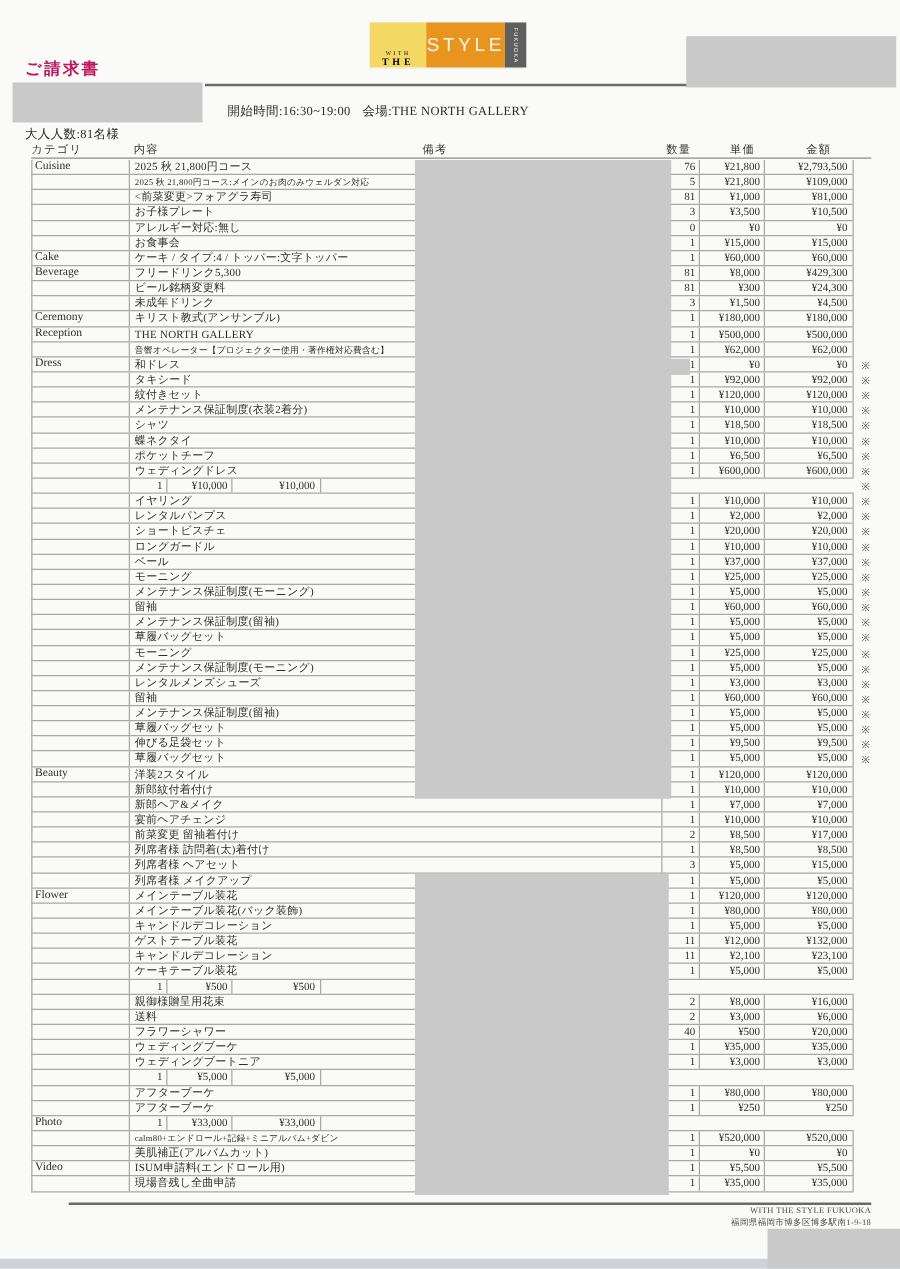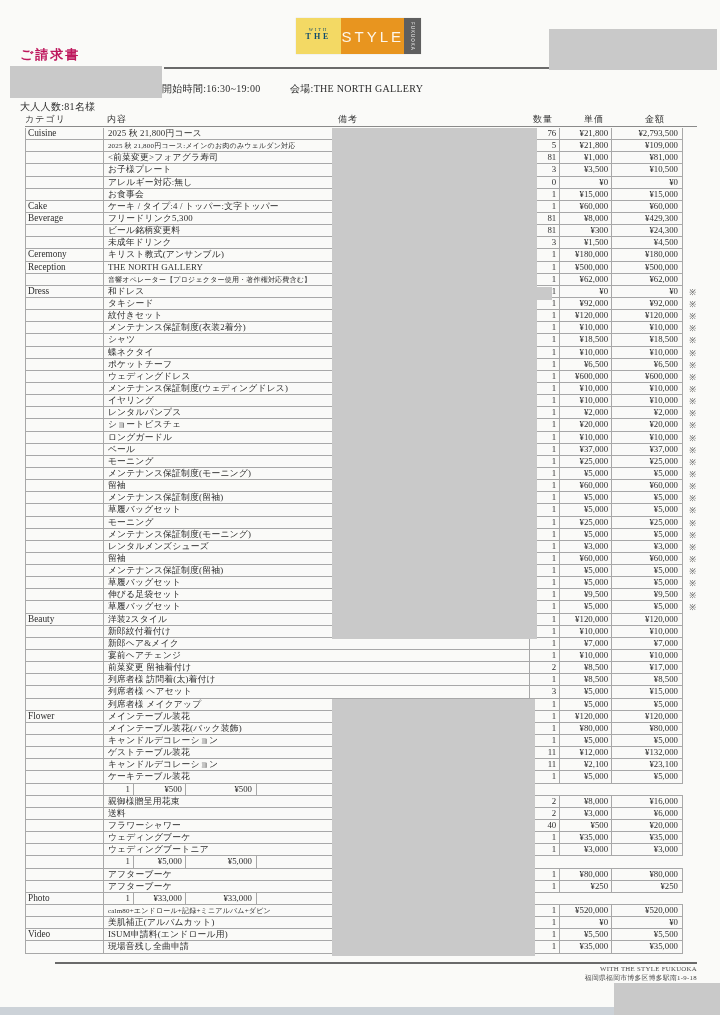--- a/index.html
+++ b/index.html
@@ -1,20 +1,20 @@
 <!DOCTYPE html>
 <html><head>
 <meta charset="utf-8">
 <style>
   html,body{margin:0;padding:0;}
   body{background:#e9e9e7;font-family:"Liberation Serif","DejaVu Serif",serif;}
   .page{position:relative;width:720px;height:1015px;background:#fafaf8;margin:0 auto;overflow:hidden;color:#2e2e2e;}
   
   .logo{position:absolute;left:296px;top:18px;width:125px;height:36px;display:flex;box-shadow:0 0 1px rgba(0,0,0,.2);}
-  .logo .yblk{width:45px;background:#f3d964;color:#0c4a6e;text-align:center;padding-top:9px;box-sizing:border-box;}
+  .logo .yblk{width:45px;background:#f3d964;color:#000000;text-align:center;padding-top:22px;box-sizing:border-box;}
   .logo .yblk .w{font-size:4.5px;letter-spacing:2px;line-height:5px;}
   .logo .yblk .t{font-size:8px;letter-spacing:3px;line-height:9px;font-weight:bold;}
   .logo .oblk{width:63px;background:#e8951f;color:#fdf6ea;display:flex;align-items:center;justify-content:flex-end;font-size:15px;letter-spacing:3px;font-family:"Liberation Sans",sans-serif;}
   .logo .dblk{width:17px;background:#5f5f5f;color:#efefef;display:flex;align-items:center;justify-content:center;}
   .logo .dblk span{writing-mode:vertical-rl;font-size:4.5px;letter-spacing:1px;font-family:"Liberation Sans",sans-serif;}
   .title{position:absolute;left:20px;top:46px;font-size:13px;font-weight:bold;letter-spacing:2px;color:#be185d;}
   .rule-top{position:absolute;left:164px;top:67px;width:386px;height:2px;background:#6a6a6a;}
   .redact{position:absolute;background:#c9c9c9;}
   .hinfo{position:absolute;font-size:10px;color:#2c2c2c;letter-spacing:.3px;white-space:nowrap;}
   
@@ -52,21 +52,21 @@
     </div>
     <div class="dblk">
       <span>FUKUOKA</span>
     </div>
   </div>
 
   <div class="title">ご請求書</div>
   <div class="rule-top"></div>
   <div class="redact" style="left:10px;top:66px;width:152px;height:32px;"></div>
   <div class="redact" style="left:549px;top:29px;width:168px;height:41px;"></div>
-  <div class="hinfo" style="left:162px;top:82px;">開始時間:16:30~19:00</div>
+  <div class="hinfo" style="left:162px;top:82px;padding-left:20px;">開始時間:16:30~19:00</div>
   <div class="hinfo" style="left:290px;top:82px;">会場:THE NORTH GALLERY</div>
   <div class="hinfo" style="left:20px;top:100px;">大人人数:81名様</div>
 
   <div class="thead">
     <span style="left:0px;">カテゴリ</span>
     <span style="left:82px;">内容</span>
     <span style="left:313px;text-align:right;">備考</span>
     <span style="left:508px;">数量</span>
     <span style="left:559px;">単価</span>
     <span style="left:620px;">金額</span>
@@ -258,21 +258,20 @@
       <div class="c cat"></div>
       <div class="c item">ウェディングドレス</div>
       <div class="c qty">1</div>
       <div class="c unit">¥600,000</div>
       <div class="c amt">¥600,000</div>
       <span class="star">※</span>
     </div>
 
     <div class="row">
       <div class="c cat"></div>
-      <div class="c item">メンテナンス保証制度(ウェディングドレス)</div>
       <div class="c qty">1</div>
       <div class="c unit">¥10,000</div>
       <div class="c amt">¥10,000</div>
       <span class="star">※</span>
     </div>
 
     <div class="row">
       <div class="c cat"></div>
       <div class="c item">イヤリング</div>
       <div class="c qty">1</div>

